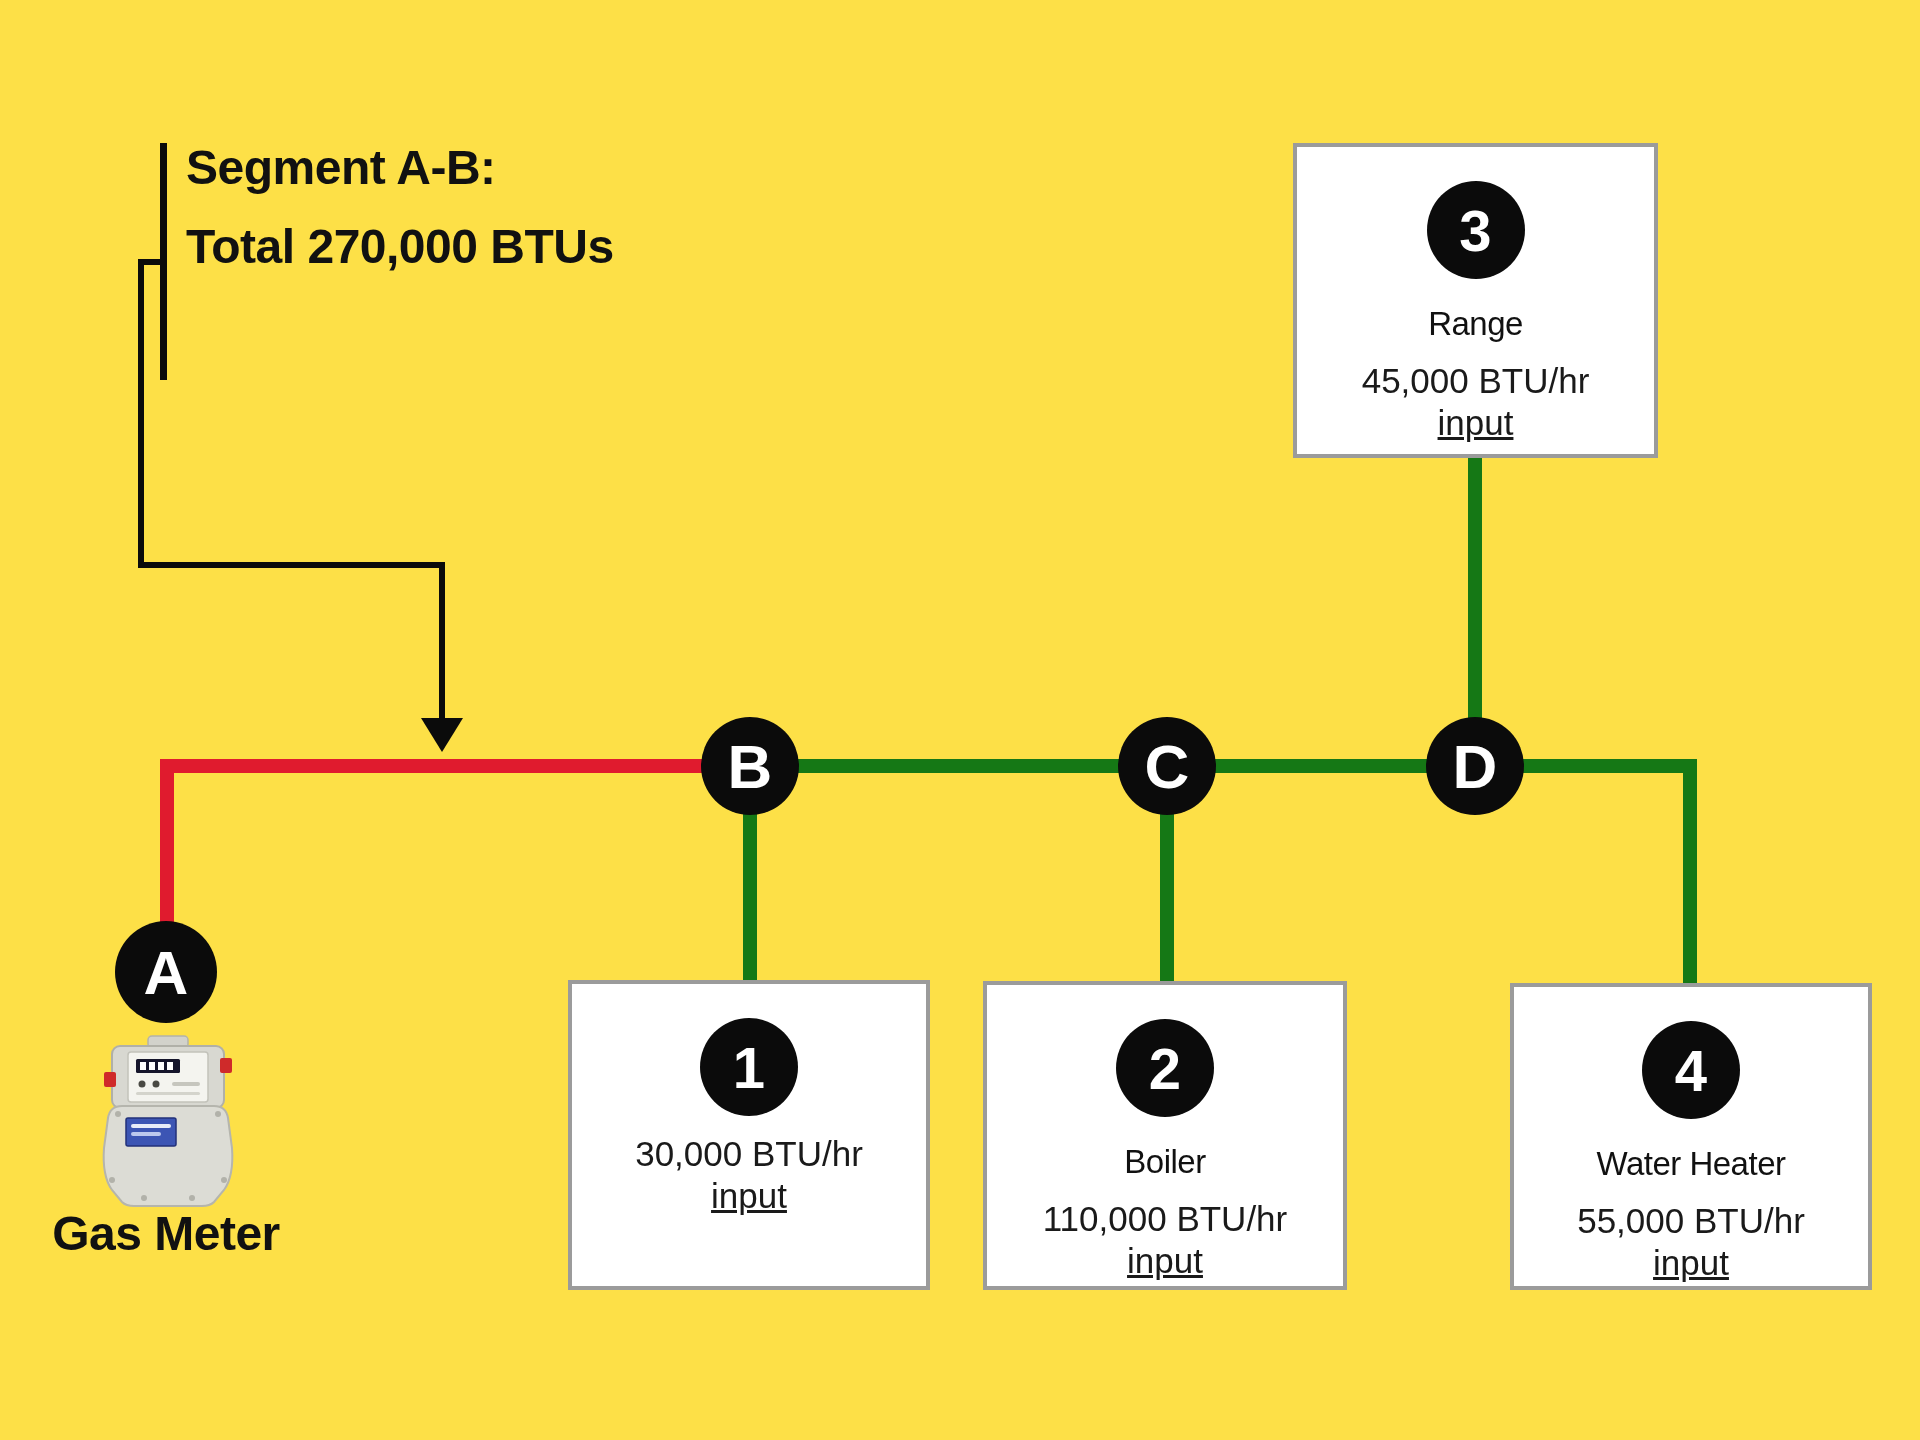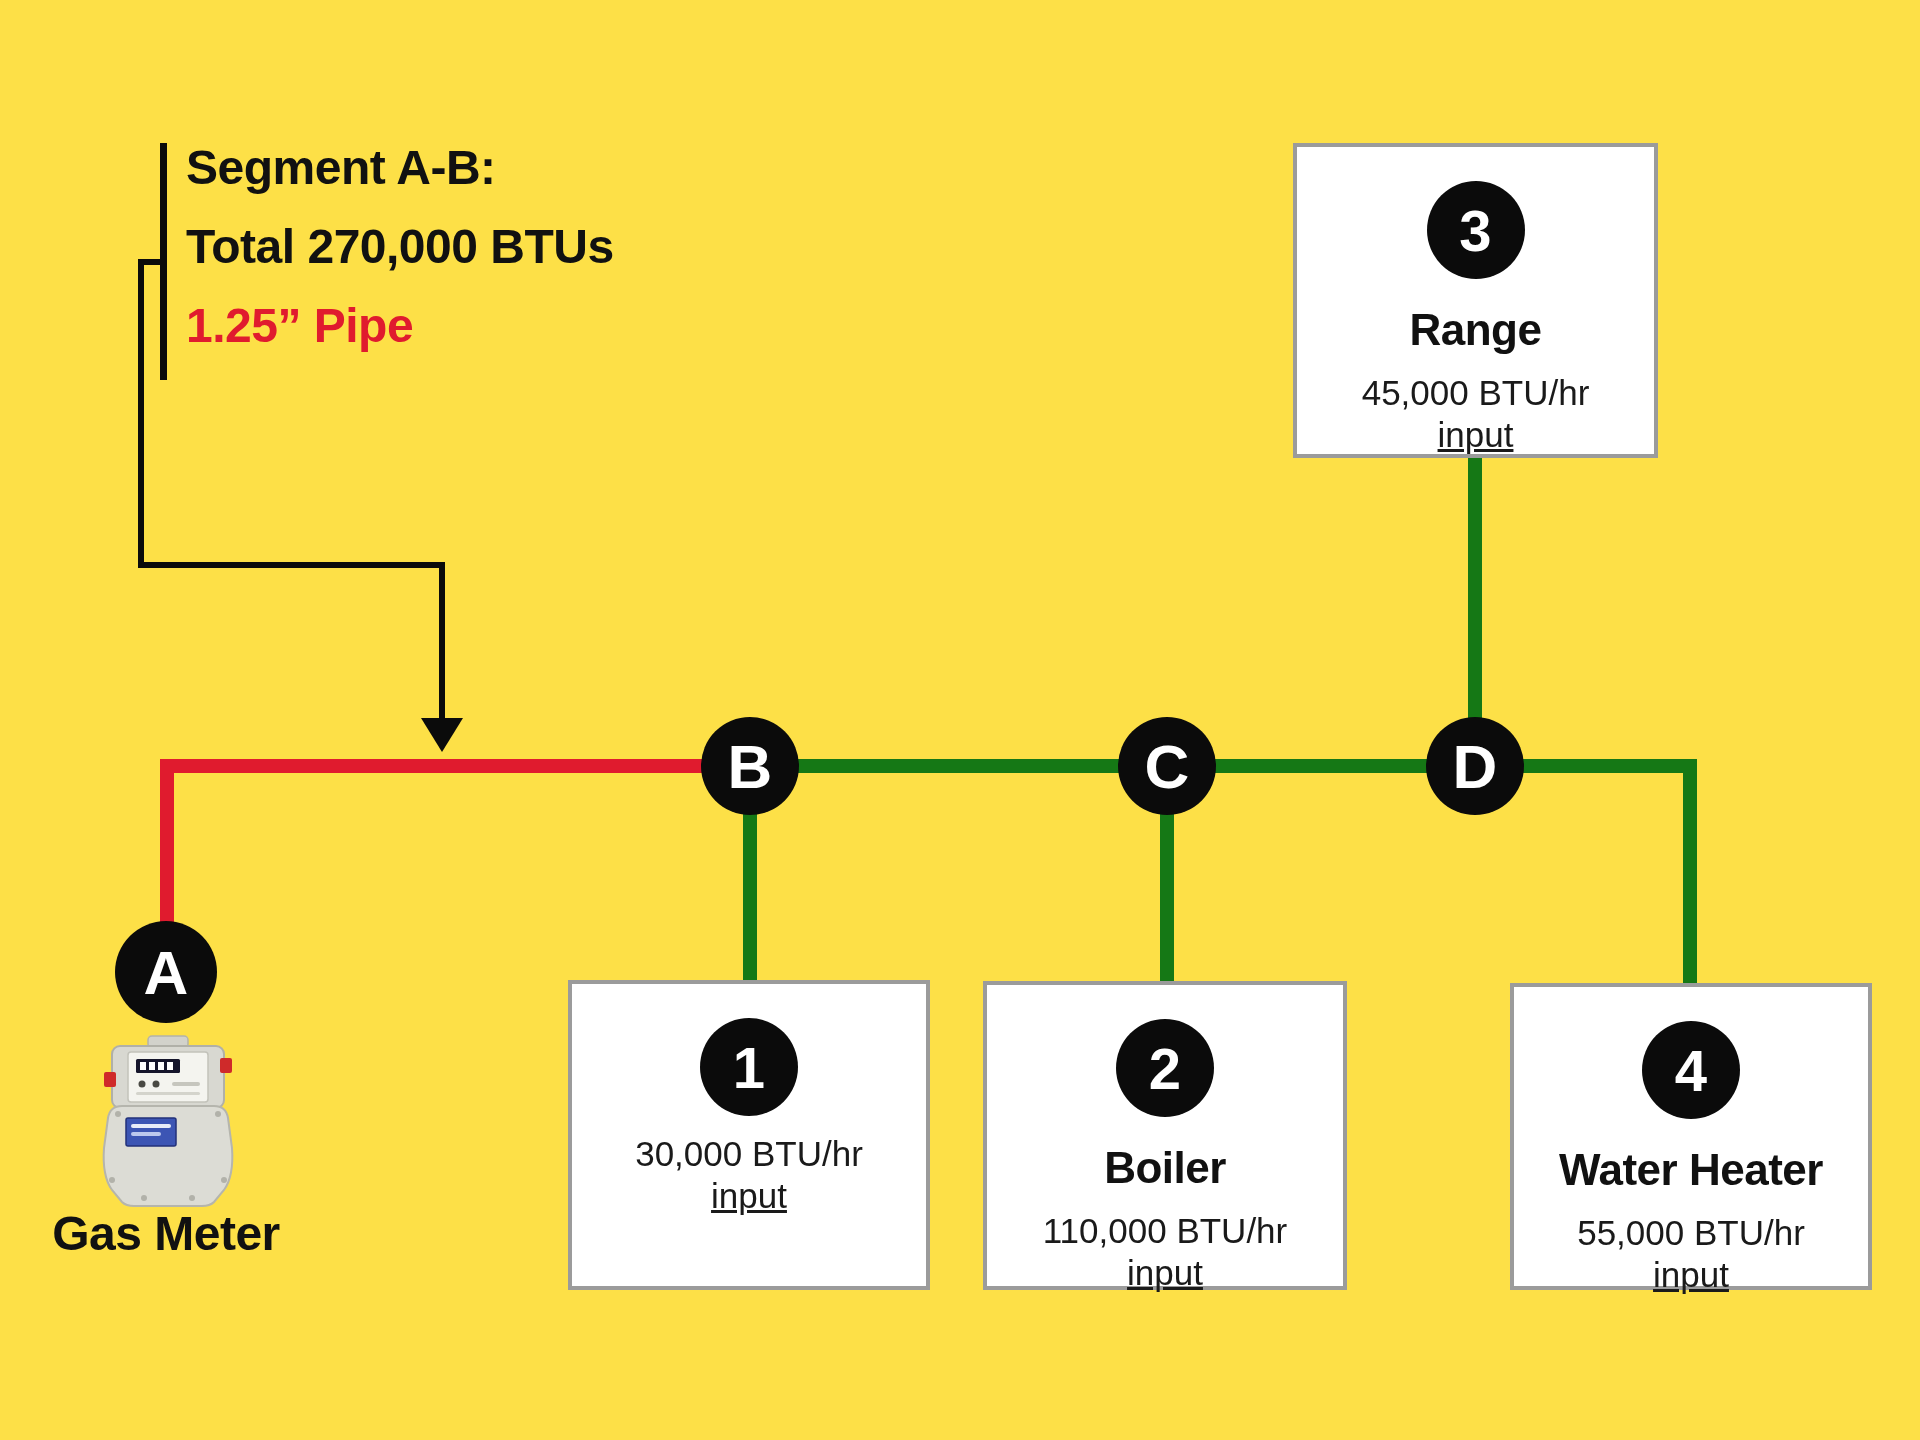--- a/index.html
+++ b/index.html
@@ -77,22 +77,22 @@
     color: #ffffff;
     display: flex;
     align-items: center;
     justify-content: center;
     font-size: 58px;
     font-weight: 700;
     flex: 0 0 auto;
   }
   .appliance-name {
     margin-top: 26px;
-    font-size: 44px;
-    font-weight: 700;
+    font-size: 33px;
+    font-weight: 400;
     letter-spacing: -0.5px;
     white-space: nowrap;
   }
   .appliance-btu {
     margin-top: 18px;
     font-size: 35px;
     font-weight: 400;
     color: #1a1a1a;
     text-align: right;
   }
@@ -135,21 +135,20 @@
 
     <path d="M 163.5 143 V 380" fill="none" stroke="#0b0b0b" stroke-width="7"></path>
 
     <path d="M 163 262 H 141 V 565 H 442 V 720" fill="none" stroke="#0b0b0b" stroke-width="6" stroke-linejoin="miter"></path>
     <polygon points="421,718 463,718 442,752" fill="#0b0b0b"></polygon>
   </svg>
 
   <div class="annotation">
     <span class="line">Segment A-B:</span>
     <span class="line">Total 270,000 BTUs</span>
-    <span class="line pipe-size">1.25” Pipe</span>
   </div>
 
   <div class="node node-a">
     <span>A</span>
   </div>
   <div class="node node-b">
     <span>B</span>
   </div>
   <div class="node node-c">
     <span>C</span>

